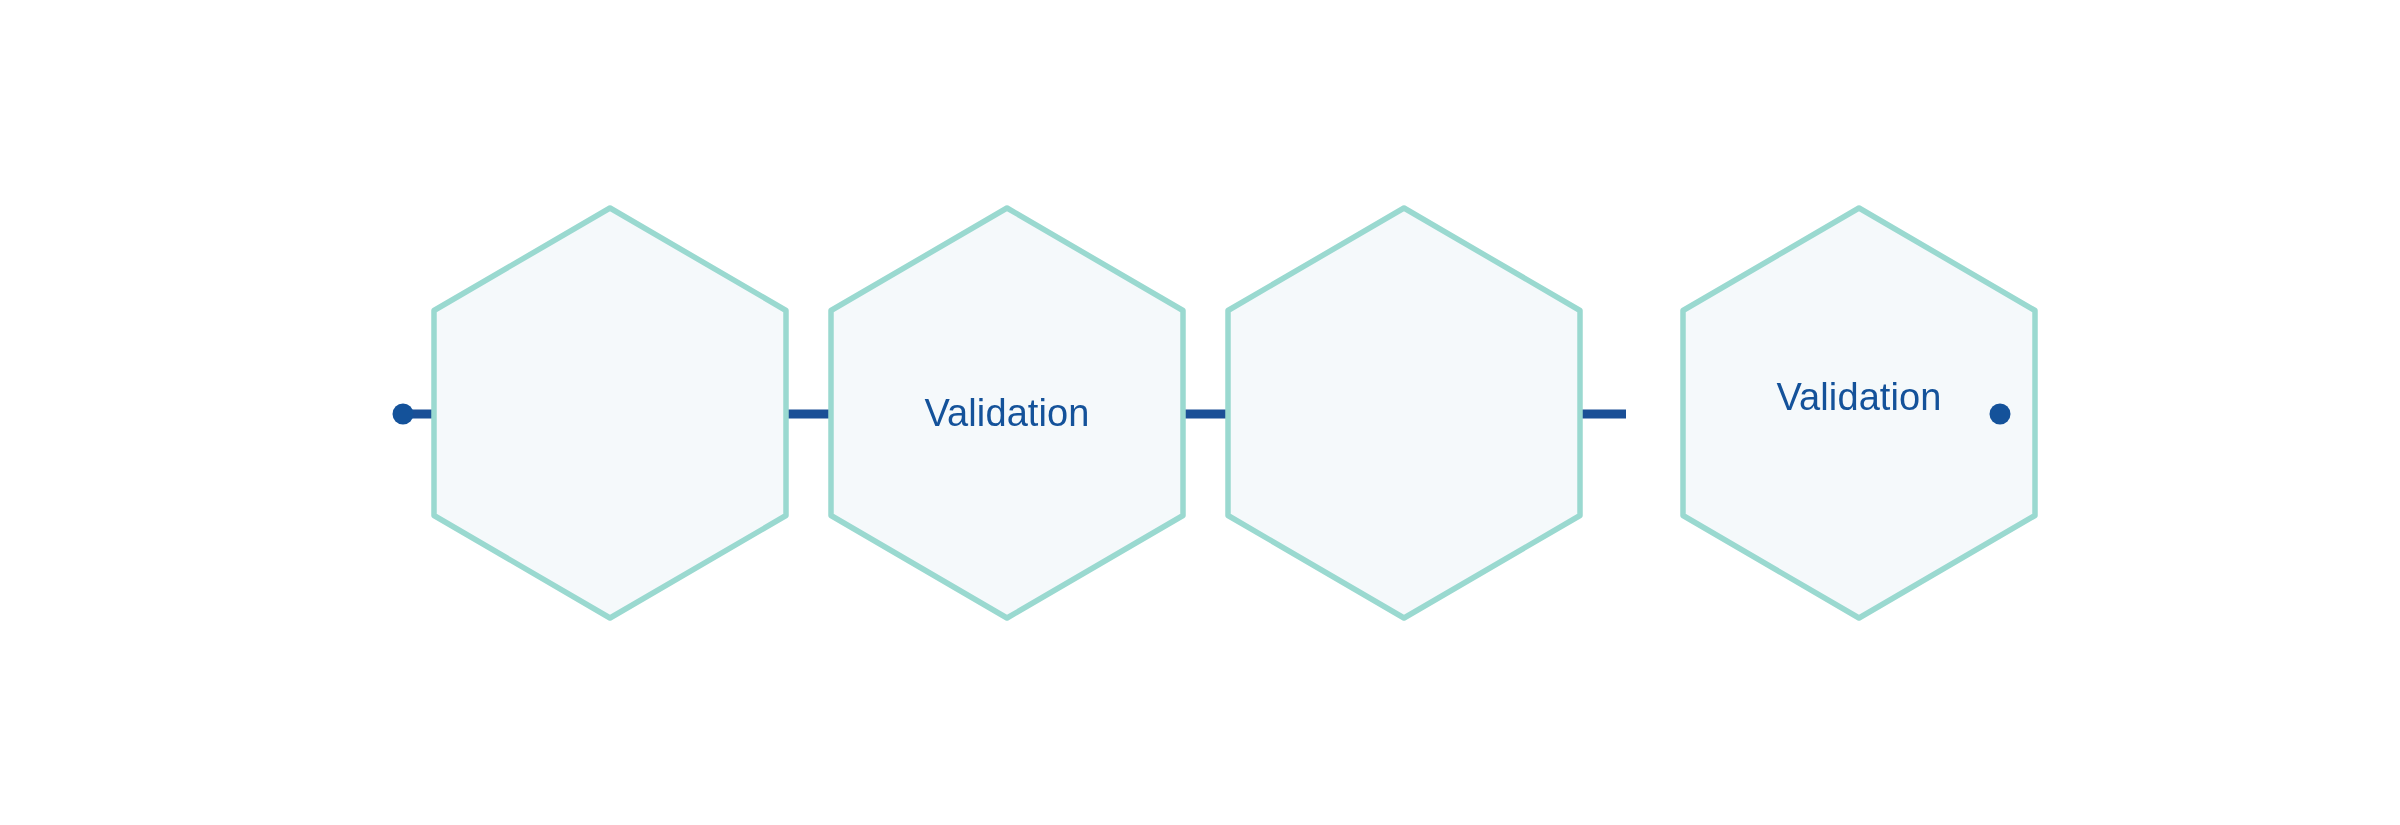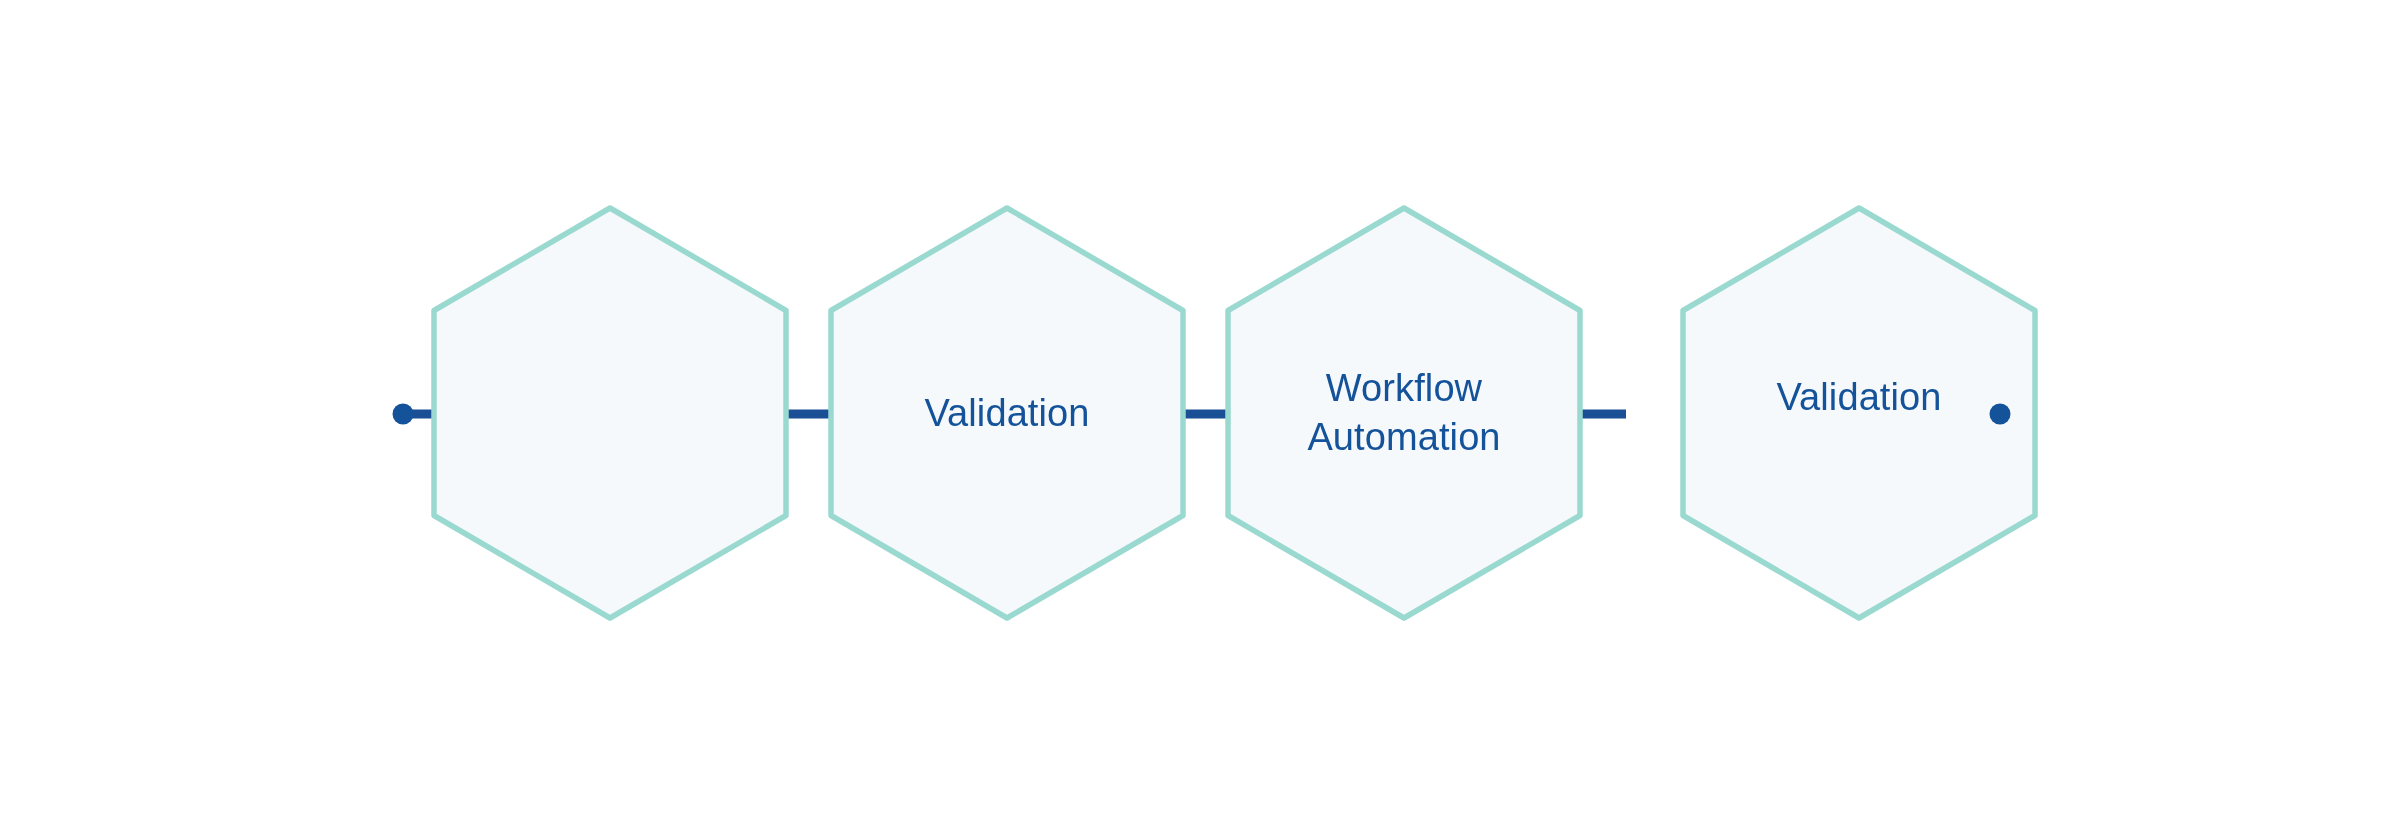--- a/index.html
+++ b/index.html
@@ -76,22 +76,18 @@
       <circle cx="403" cy="414" r="10.5" fill="#14529A"></circle>
       <circle cx="2000" cy="414" r="10.5" fill="#14529A"></circle>
     </g>
   </svg>
 
 
   <div class="hex-label" style="left:831px; top:208px; width:352px; height:410px;">
     <span class="line">Validation</span>
   </div>
 
-  <div class="hex-label" style="left:1228px; top:208px; width:352px; height:410px;">
-    <span class="line">Workflow</span>
-    <span class="line">Automation</span>
-  </div>
 
   <div class="hex-label" style="left:1683px; top:192px; width:352px; height:410px;">
     <span class="line">Validation</span>
   </div>
 
 </div>
 
 </body></html>

